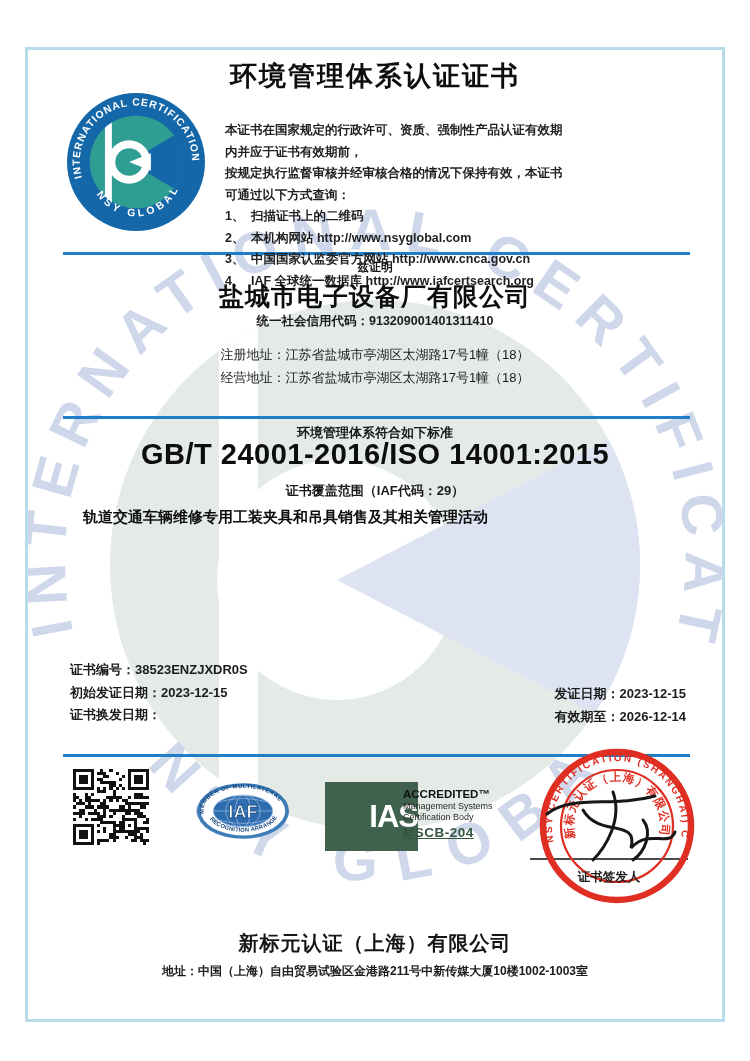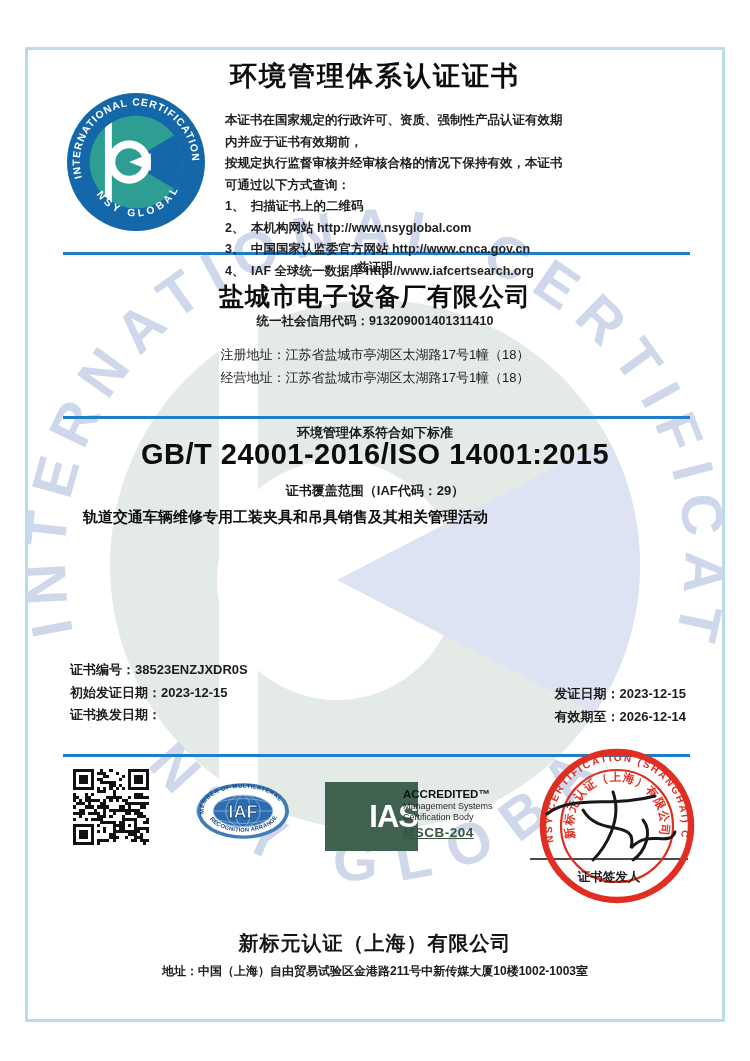--- a/index.html
+++ b/index.html
@@ -4,21 +4,21 @@
 <style>
   html,body{margin:0;padding:0;background:#fff;}
   .page{position:relative;width:750px;height:1061px;background:#fff;overflow:hidden;
         font-family:"Liberation Sans","DejaVu Sans",sans-serif;color:#1b1b1b;}
   .frame{position:absolute;left:25px;top:47px;width:700px;height:975px;
          border:3px solid #b9dcea;box-sizing:border-box;z-index:1;}
   .watermark{position:absolute;left:-5px;top:185px;width:760px;height:760px;z-index:0;}
   .logo{position:absolute;left:67px;top:93px;width:138px;height:138px;z-index:3;}
   .ctext{position:absolute;left:0;right:0;text-align:center;z-index:3;}
   .title{top:58px;font-size:27px;font-weight:700;letter-spacing:2px;color:#0d0d0d;}
-  .intro{position:absolute;left:225px;top:110px;width:340px;font-size:12.5px;line-height:21.5px;
+  .intro{position:absolute;left:225px;top:120px;width:340px;font-size:12.5px;line-height:21.5px;
          font-weight:600;color:#1f1f1f;z-index:3;}
   .intro p{margin:0;}
   .intro-item{display:flex;}
   .intro-item .num{width:26px;flex:0 0 26px;}
   .divider{position:absolute;left:63px;width:627px;height:2.5px;background:#1e7ec8;z-index:2;}
   .d1{top:252px;}.d2{top:416px;}.d3{top:754px;}
   .certify-label{top:259px;font-size:12px;font-weight:600;}
   .company{top:280px;font-size:25px;font-weight:700;letter-spacing:1px;color:#0d0d0d;}
   .credit{top:313px;font-size:12.5px;font-weight:600;}
   .addr{top:344px;font-size:13px;font-weight:400;line-height:22.5px;}

